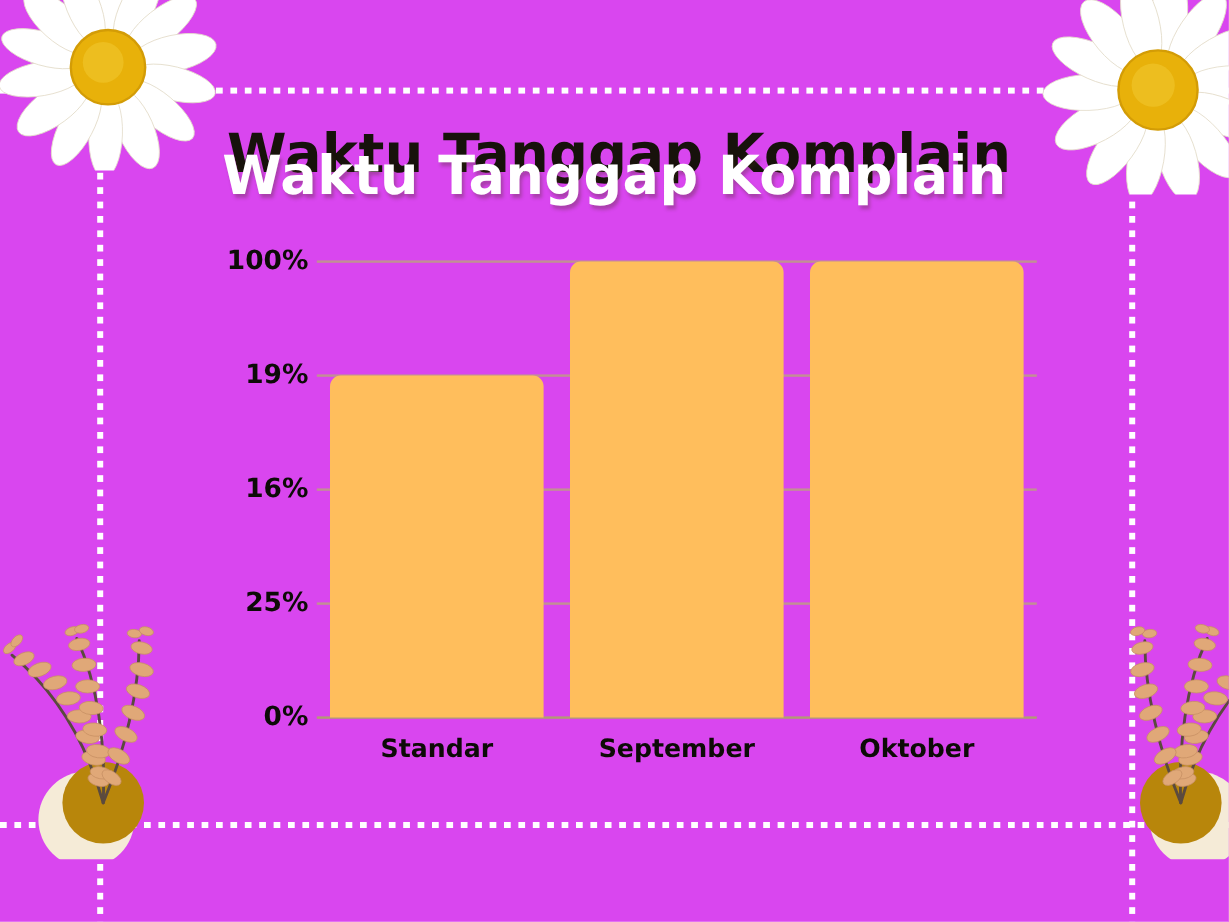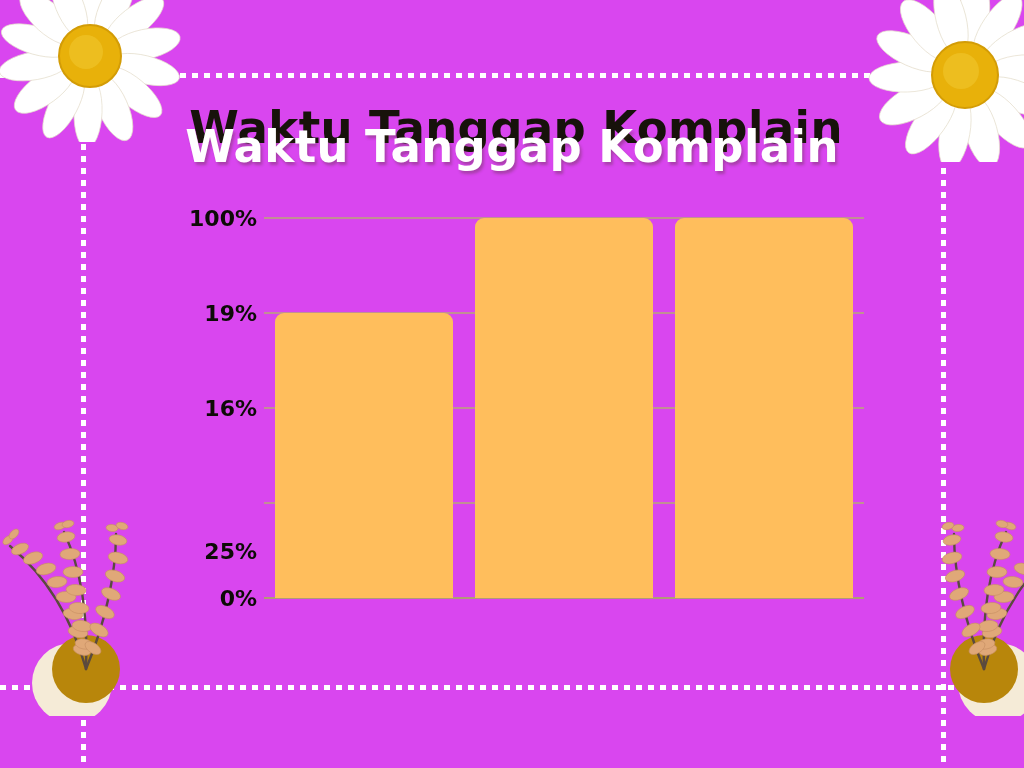--- a/index.html
+++ b/index.html
@@ -170,41 +170,46 @@
   <div id="frame-left" class="dotline vert"></div>
   <div id="frame-right" class="dotline vert"></div>
 
   <div id="title-wrap">
     <div id="title-shadowcopy" class="title-text">Waktu Tanggap Komplain</div>
     <div id="title-main" class="title-text">Waktu Tanggap Komplain</div>
   </div>
 
   <div id="yaxis">
       <div class="ylabel" style="top: 380px; color: rgb(13, 11, 7);">0%</div>
-      <div class="ylabel" style="top: 285px; color: rgb(13, 11, 7); margin-top: 48px;">25%</div>
+      <div class="ylabel" style="top: 285px; color: rgb(13, 11, 7);">25%</div>
       <div class="ylabel" style="top: 190px; color: rgb(13, 11, 7);">16%</div>
       <div class="ylabel" style="top: 95px; color: rgb(13, 11, 7);">19%</div>
       <div class="ylabel" style="top: 0px; color: rgb(13, 11, 7);">100%</div>
     </div>
 
   <div id="chart">
     <div id="plot-grid">
         <div class="gridline axis0" style="top: 379px; background: rgb(176, 160, 110);"></div>
         <div class="gridline" style="top: 284px; background: rgb(185, 168, 117);"></div>
         <div class="gridline" style="top: 189px; background: rgb(185, 168, 117);"></div>
         <div class="gridline" style="top: 94px; background: rgb(185, 168, 117);"></div>
         <div class="gridline" style="top: -1px; background: rgb(185, 168, 117);"></div>
       </div>
     <div id="plot-bars">
         <div class="bar" title="Standar: 75%" style="left: 11px; width: 178px; height: 285px; background: rgb(255, 190, 92);"></div>
         <div class="bar" title="September: 100%" style="left: 211px; width: 178px; height: 380px; background: rgb(255, 190, 92);"></div>
         <div class="bar" title="Oktober: 100%" style="left: 411px; width: 178px; height: 380px; background: rgb(255, 190, 92);"></div>
       </div>
   </div>
 
+  <div id="xaxis">
+      <div class="xlabel" style="left: 0px; width: 200px; color: rgb(13, 11, 7);">Standar</div>
+      <div class="xlabel" style="left: 200px; width: 200px; color: rgb(13, 11, 7);">September</div>
+      <div class="xlabel" style="left: 400px; width: 200px; color: rgb(13, 11, 7);">Oktober</div>
+    </div>
 
   <svg class="deco" id="daisy-tl" viewBox="0 0 200 170">
     <g transform="translate(100,84)">
       <g fill="#ffffff" stroke="#e4ddcb" stroke-width="0.7">
         <ellipse cx="0" cy="-56" rx="15" ry="36" transform="rotate(0)"></ellipse>
         <ellipse cx="0" cy="-56" rx="14" ry="36" transform="rotate(26)"></ellipse>
         <ellipse cx="0" cy="-56" rx="14" ry="36" transform="rotate(52)"></ellipse>
         <ellipse cx="0" cy="-56" rx="15" ry="36" transform="rotate(78)"></ellipse>
         <ellipse cx="0" cy="-56" rx="14" ry="36" transform="rotate(104)"></ellipse>
         <ellipse cx="0" cy="-56" rx="14" ry="36" transform="rotate(130)"></ellipse>

